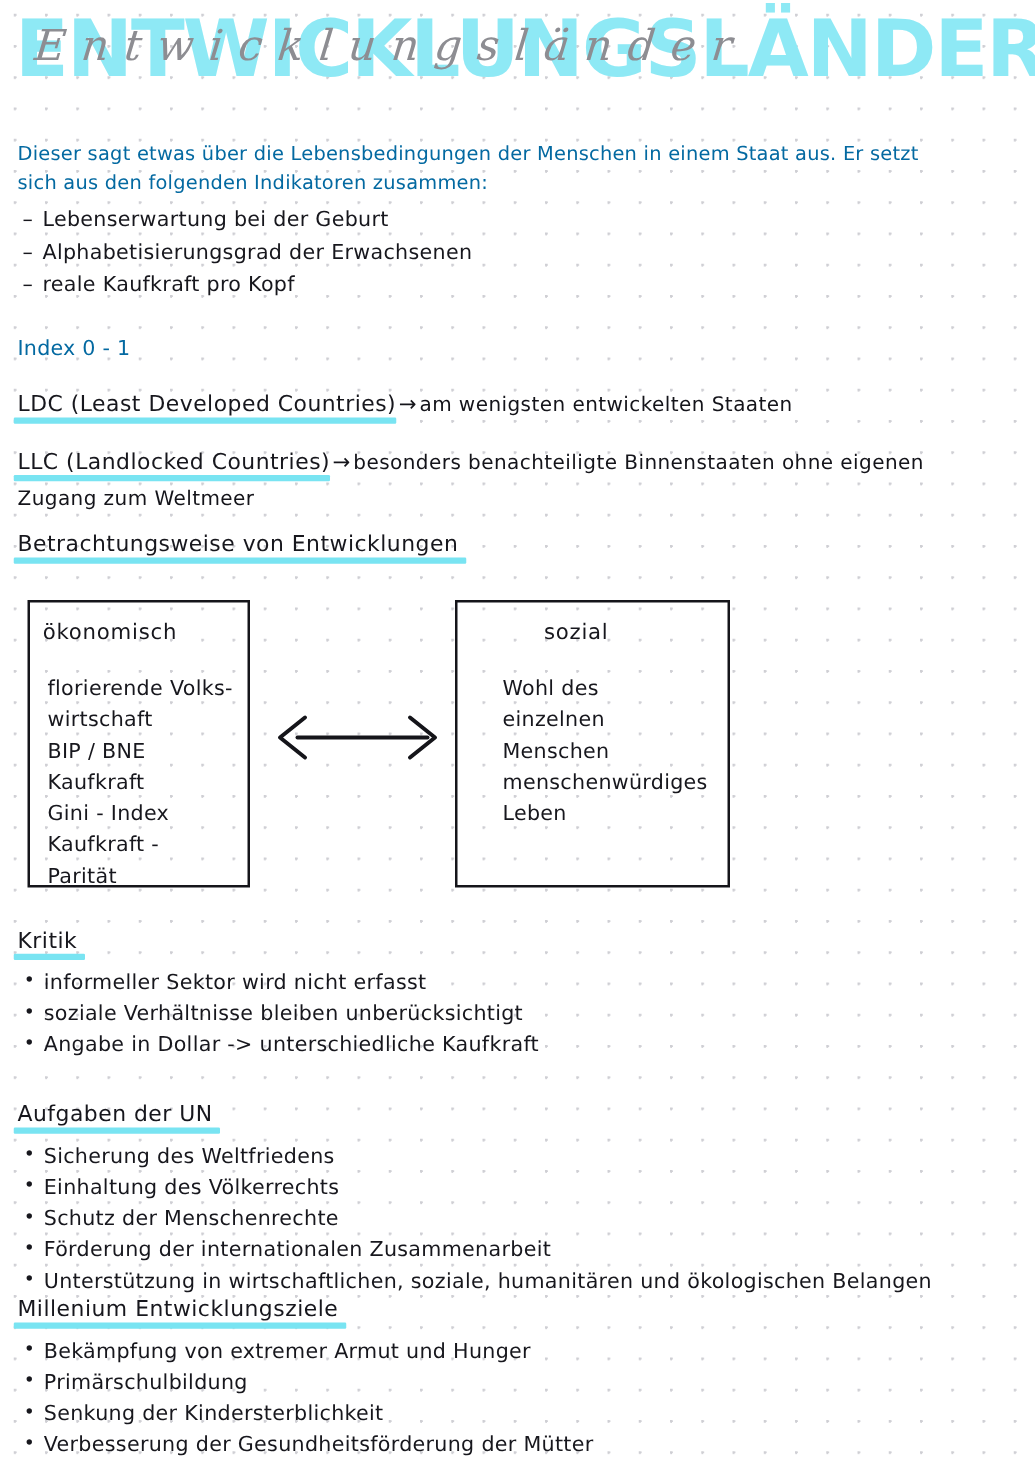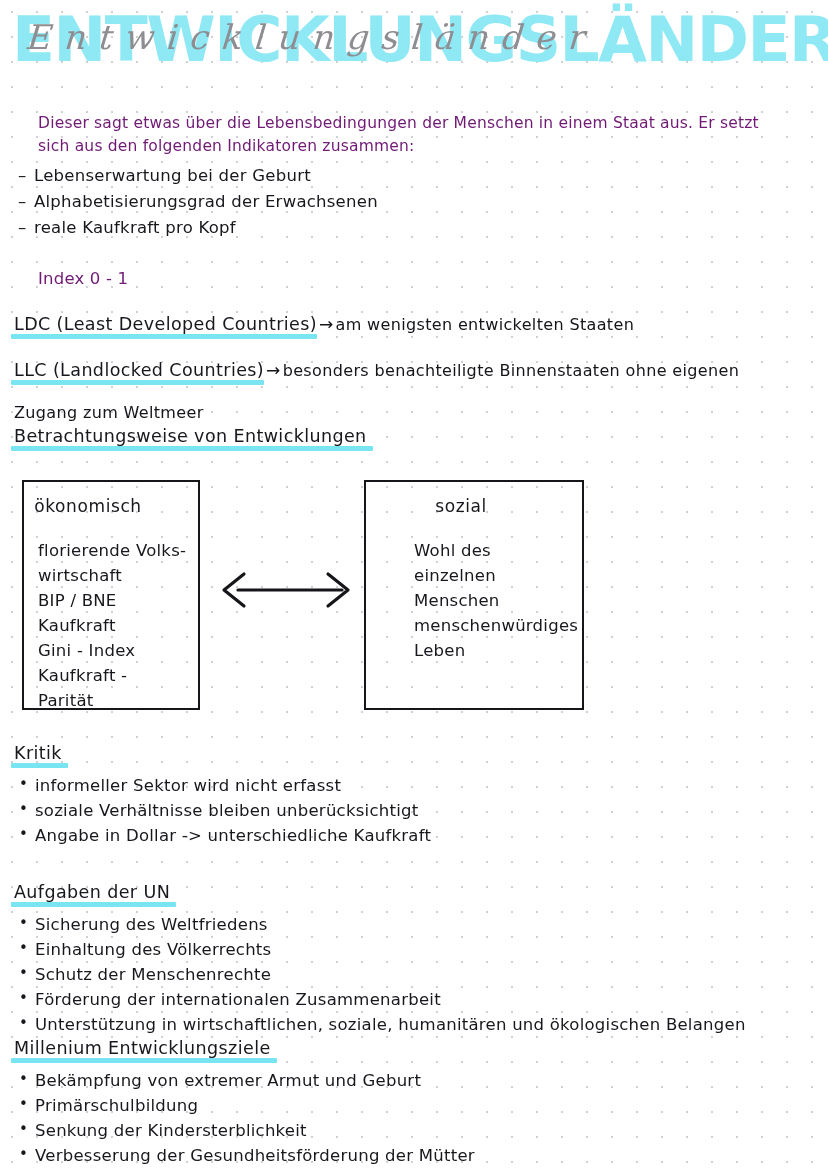--- a/index.html
+++ b/index.html
@@ -100,25 +100,24 @@
     right: -6px;
     bottom: -1px;
     height: 5px;
     background: #79e4f2;
     border-radius: 1px;
   }
   .head.nowide::after { right: 0; }
 
   .body-line {
     font-family: "DejaVu Sans", sans-serif;
-    color: #701a75;
+    color: #0369a1;
     font-size: 15.5px;
     line-height: 23px;
     letter-spacing: 0.2px;
-    margin-left: 24px;
   }
 
   .dash-list { margin: 0; padding: 0; list-style: none; }
   .dash-list li {
     font-family: "DejaVu Sans", sans-serif;
     color: #17171d;
     font-size: 16.5px;
     line-height: 26px;
     letter-spacing: 0.25px;
     padding-left: 20px;
@@ -174,21 +173,21 @@
   }
   .box-items li {
     font-family: "DejaVu Sans", sans-serif;
     font-size: 16.5px;
     line-height: 25px;
     color: #17171d;
     letter-spacing: 0.25px;
     white-space: pre;
   }
   #box-economic .box-items { padding-left: 14px; }
-  #box-social .box-items  { padding-left: 48px; }
+  #box-social .box-items  { padding-left: 36px; }
   #box-social .box-title  { padding-right: 26px; }
   #box-economic .box-title{ padding-right: 46px; }
 
   .arrow-between {
     position: absolute;
     left: 218px;
     top: 570px;
     width: 136px;
     height: 40px;
   }
@@ -222,21 +221,21 @@
   </div>
 
   <div class="sec" style="top:313px;">
     <span class="head nowide">LDC (Least Developed Countries)</span><span class="hw inline-arrow" style="font-size:17px;">→</span><span class="hw" style="font-size:16px;">am wenigsten entwickelten Staaten</span>
   </div>
 
   <div class="sec" style="top:359px;">
     <div>
       <span class="head nowide">LLC (Landlocked Countries)</span><span class="hw inline-arrow" style="font-size:17px;">→</span><span class="hw" style="font-size:16px;">besonders benachteiligte Binnenstaaten ohne eigenen</span>
     </div>
-    <div class="hw" style="font-size:16px; margin-top:18px;">Zugang zum Weltmeer</div>
+    <div class="hw" style="font-size:16px; margin-top:4px;">Zugang zum Weltmeer</div>
   </div>
 
   <div class="sec" style="top:425px;">
     <div class="head">Betrachtungsweise von Entwicklungen</div>
   </div>
 
   <div class="box" id="box-economic" style="left:22px; top:480px; width:178px; height:230px;">
     <div class="box-title">ökonomisch</div>
     <ul class="box-items">
       <li>florierende Volks-</li>
@@ -286,20 +285,20 @@
       <li>Einhaltung des Völkerrechts</li>
       <li>Schutz der Menschenrechte</li>
       <li>Förderung der internationalen Zusammenarbeit</li>
       <li>Unterstützung in wirtschaftlichen, soziale, humanitären und ökologischen Belangen</li>
     </ul>
   </div>
 
   <div class="sec" style="top:1037px;">
     <div class="head">Millenium Entwicklungsziele</div>
     <ul class="bullet-list" style="margin-top:6px;">
-      <li>Bekämpfung von extremer Armut und Geburt</li>
+      <li>Bekämpfung von extremer Armut und Hunger</li>
       <li>Primärschulbildung</li>
       <li>Senkung der Kindersterblichkeit</li>
       <li>Verbesserung der Gesundheitsförderung der Mütter</li>
     </ul>
   </div>
 
 </div>
 
 </body></html>

